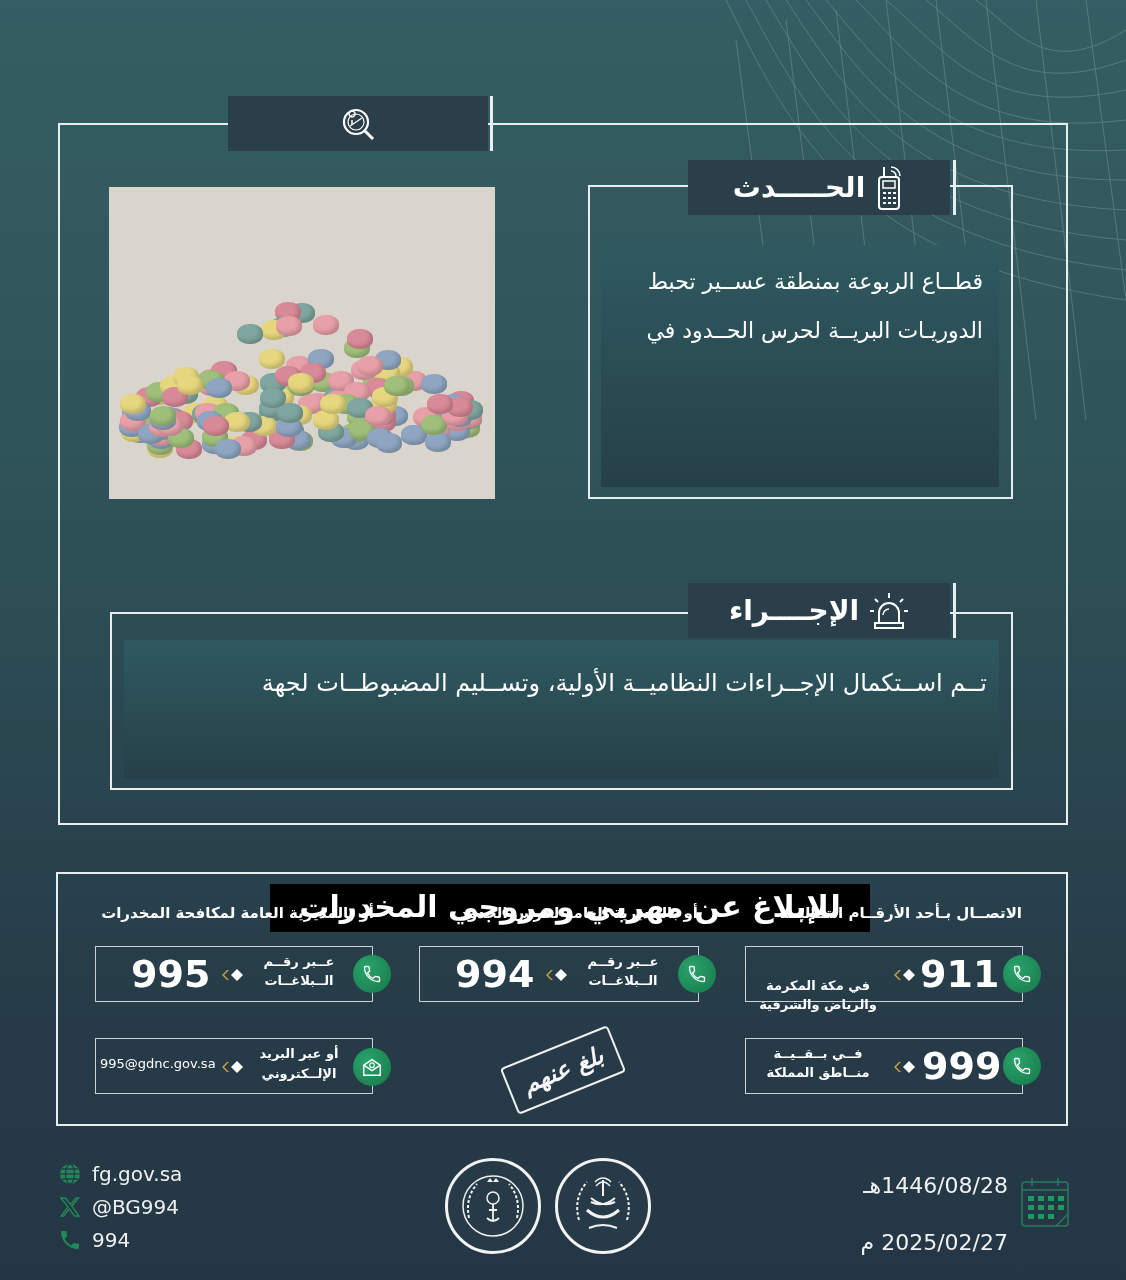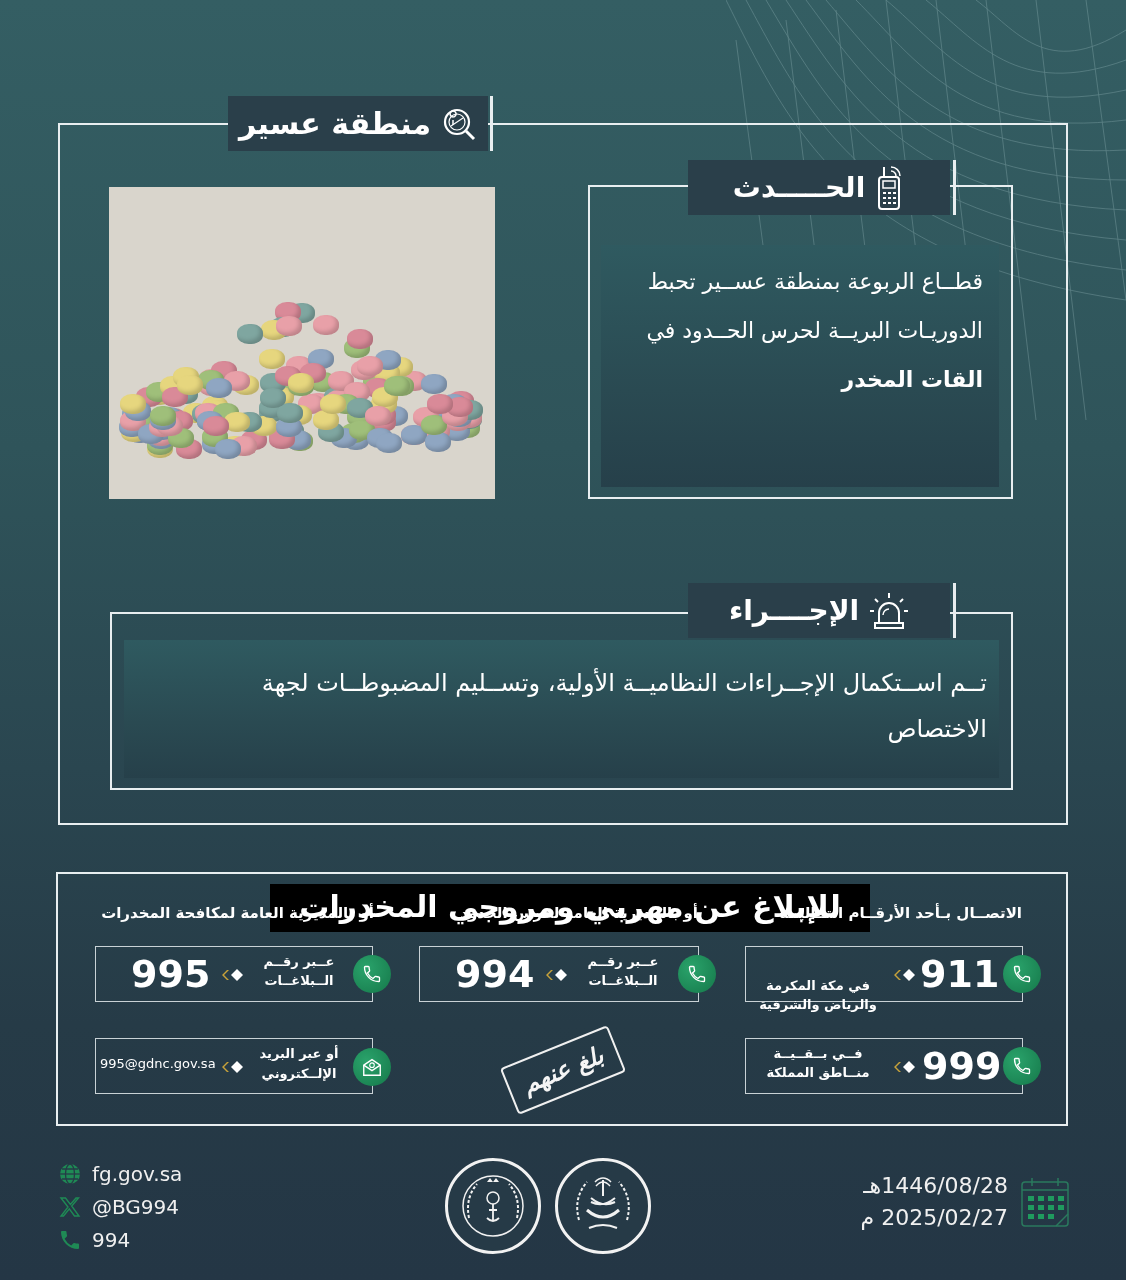--- a/index.html
+++ b/index.html
@@ -107,21 +107,20 @@
 <div class="frame" style="left:58px; top:123px; width:1010px; height:702px;"></div>
 
 <div class="label-box" style="left:228px; top:96px; width:260px; height:55px; font-size:30px;">
   <svg width="36" height="36" viewBox="0 0 36 36">
     <circle cx="16" cy="16" r="12" fill="none" stroke="#fff" stroke-width="2.2"></circle>
     <circle cx="16" cy="16" r="8" fill="none" stroke="#fff" stroke-width="1.2"></circle>
     <path d="M12 11 a3 3 0 1 1 0.1 0 M12 14 L12 19" stroke="#fff" stroke-width="1.5" fill="none"></path>
     <path d="M10 20 L22 12" stroke="#fff" stroke-width="1.2"></path>
     <line x1="25" y1="25" x2="33" y2="33" stroke="#fff" stroke-width="3"></line>
   </svg>
-  <span>منطقة عسير</span>
 </div>
 <div class="label-bar" style="left:490px; top:96px; height:55px;"></div>
 
 <div class="photo">
   <div class="pile" id="pile">
       <span style="left: 166.741px; bottom: 82.9897px; background: rgb(232, 160, 168); box-shadow: rgba(0, 0, 0, 0.18) -3px -3px 4px inset;"></span>
       <span style="left: 82.9522px; bottom: 42.6524px; background: rgb(230, 214, 126); box-shadow: rgba(0, 0, 0, 0.18) -3px -3px 4px inset;"></span>
       <span style="left: 26.7097px; bottom: 54.0481px; background: rgb(230, 214, 126); box-shadow: rgba(0, 0, 0, 0.18) -3px -3px 4px inset;"></span>
       <span style="left: 139.68px; bottom: 37.3392px; background: rgb(127, 166, 160); box-shadow: rgba(0, 0, 0, 0.18) -3px -3px 4px inset;"></span>
       <span style="left: 223.53px; bottom: 8.95526px; background: rgb(143, 166, 194); box-shadow: rgba(0, 0, 0, 0.18) -3px -3px 4px inset;"></span>
@@ -292,21 +291,20 @@
       </g>
     <path d="M16 6 a5 5 0 0 1 5 5 M16 2 a9 9 0 0 1 9 9" stroke="#fff" stroke-width="1.5" fill="none"></path>
   </svg>
   <span>الحـــــدث</span>
 </div>
 <div class="label-bar" style="left:953px; top:160px; height:55px;"></div>
 
 <div class="textpanel" style="left:601px; top:245px; width:398px; height:242px; padding:12px 16px 0 16px; font-size:22px; line-height:49px;">
   <div>قطــاع الربوعة بمنطقة عســير تحبط</div>
   <div>الدوريـات البريــة لحرس الحــدود في</div>
-  <div style="font-weight:bold;">القات المخدر</div>
 </div>
 
 <div class="frame" style="left:110px; top:612px; width:903px; height:178px;"></div>
 <div class="label-box" style="left:688px; top:583px; width:262px; height:55px; font-size:28px;">
   <svg width="40" height="40" viewBox="0 0 40 40">
     <path d="M10 32 L10 22 a10 10 0 0 1 20 0 L30 32 Z" fill="none" stroke="#fff" stroke-width="2"></path>
     <rect x="6" y="32" width="28" height="5" fill="none" stroke="#fff" stroke-width="2"></rect>
     <path d="M14 24 a6 6 0 0 1 6 -6" stroke="#fff" stroke-width="1.5" fill="none"></path>
     <g stroke="#fff" stroke-width="2">
         <line x1="20" y1="2" x2="20" y2="7"></line>
@@ -315,21 +313,20 @@
         <line x1="1" y1="20" x2="5" y2="20"></line>
         <line x1="35" y1="20" x2="39" y2="20"></line>
       </g>
   </svg>
   <span>الإجــــراء</span>
 </div>
 <div class="label-bar" style="left:953px; top:583px; height:55px;"></div>
 
 <div class="textpanel" style="left:124px; top:640px; width:875px; height:138px; padding:20px 12px 0 12px; font-size:24px; line-height:46px;">
   <div>تــم اســتكمال الإجــراءات النظاميــة الأولية، وتســليم المضبوطــات لجهة</div>
-  <div>الاختصاص</div>
 </div>
 
 <div class="frame" style="left:56px; top:872px; width:1012px; height:254px;"></div>
 <div class="report-title">للإبلاغ عن مهربي ومروجي المخدرات</div>
 
 <div class="col-title" style="right:104px; top:904px;">الاتصــال بـأحد الأرقــام التــاليــة</div>
 <div class="col-title" style="right:428px; top:904px;">أو بالمديرية العامة لحرس الحدود</div>
 <div class="col-title" style="right:752px; top:904px;">أو بالمديرية العامة لمكافحة المخدرات</div>
 
 <div class="card" style="left:745px; top:946px; width:278px;"></div>
@@ -456,21 +453,21 @@
       <path d="M14 52 Q8 30 22 14 M62 52 Q68 30 54 14" stroke="#f2f2f2" stroke-width="2" fill="none" stroke-dasharray="3 2"></path>
       <path d="M38 12 L38 28" stroke="#f2f2f2" stroke-width="2"></path>
       <path d="M30 14 Q38 6 46 14 M31 18 Q38 10 45 18" stroke="#f2f2f2" stroke-width="1.5" fill="none"></path>
       <path d="M26 34 Q38 40 50 30 M50 34 Q38 40 26 30" stroke="#f2f2f2" stroke-width="2" fill="none"></path>
       <path d="M22 42 Q38 56 54 42" stroke="#f2f2f2" stroke-width="3" fill="none"></path>
       <path d="M24 60 Q38 54 52 60" stroke="#f2f2f2" stroke-width="2" fill="none"></path>
     </svg>
 </div>
 
 <div class="abs" style="right:118px; top:1173px; font-size:22px; color:#f0f0f0; direction:rtl; letter-spacing:1px;">1446/08/28هـ</div>
-<div class="abs" style="right:118px; top:1205px; font-size:22px; color:#f0f0f0; direction:rtl; letter-spacing:1px;">2025/02/27 م</div>
+<div class="abs" style="right:118px; top:1230px; font-size:22px; color:#f0f0f0; direction:rtl; letter-spacing:1px;">2025/02/27 م</div>
 <svg class="abs" style="left:1020px; top:1176px;" width="50" height="52" viewBox="0 0 50 52">
   <rect x="2" y="6" width="46" height="44" rx="3" fill="none" stroke="#2a7a5e" stroke-width="1.5"></rect>
   <line x1="2" y1="14" x2="48" y2="14" stroke="#2a7a5e" stroke-width="1.5"></line>
   <line x1="12" y1="2" x2="12" y2="10" stroke="#2a7a5e" stroke-width="1.5"></line>
   <line x1="38" y1="2" x2="38" y2="10" stroke="#2a7a5e" stroke-width="1.5"></line>
   <g fill="#1f9a5e">
       <rect x="8" y="20" width="6" height="5"></rect>
       <rect x="18" y="20" width="6" height="5"></rect>
       <rect x="28" y="20" width="6" height="5"></rect>
       <rect x="38" y="20" width="6" height="5"></rect>

